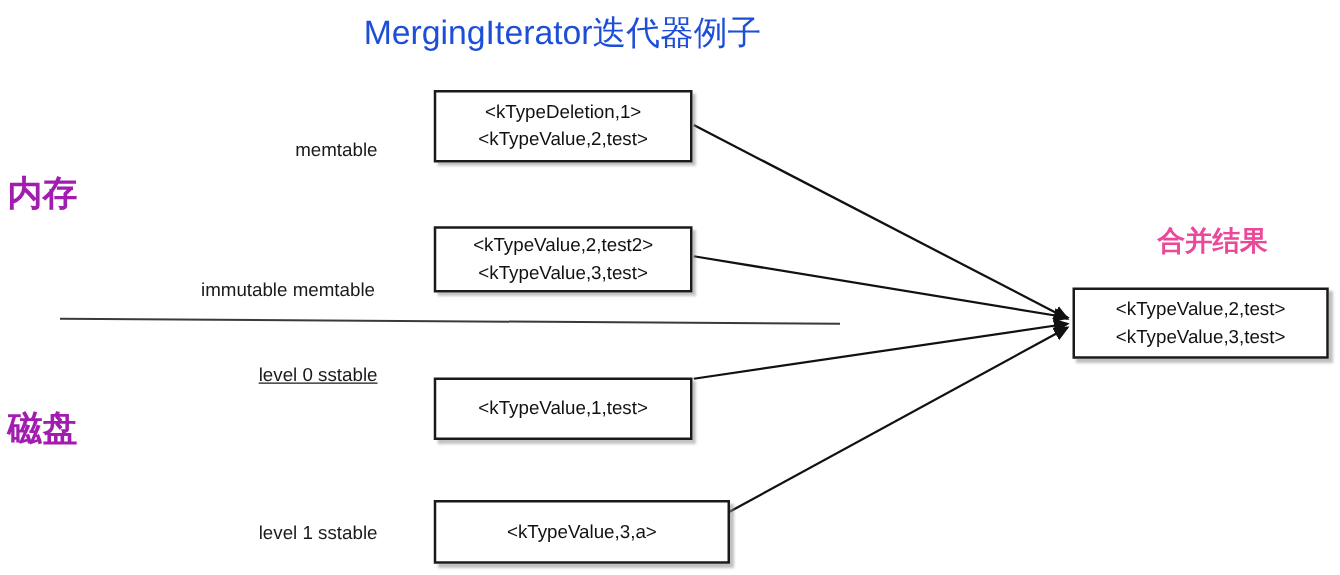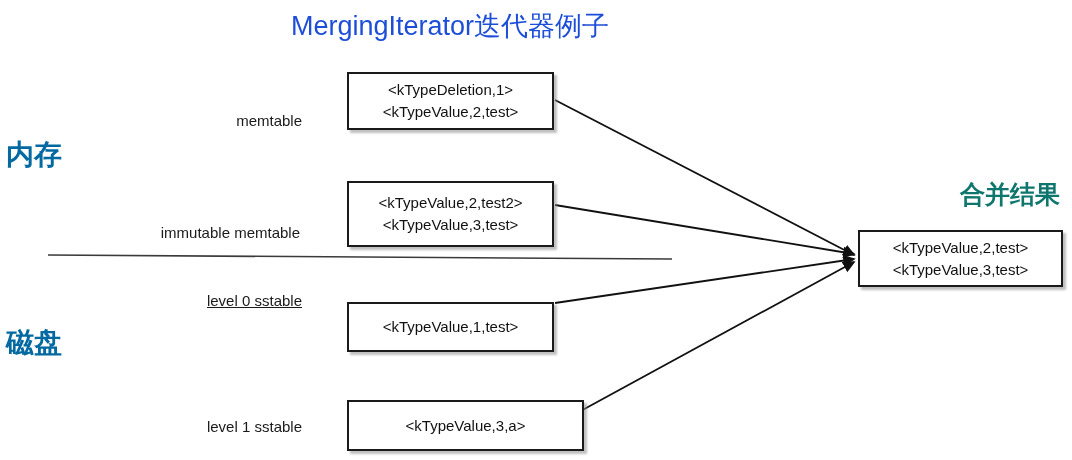--- a/index.html
+++ b/index.html
@@ -36,21 +36,21 @@
     font-size: 27px;
     font-weight: 400;
     letter-spacing: 0px;
     color: #1d4ed8;
     white-space: nowrap;
   }
   .tier-label {
     position: absolute;
     font-size: 28px;
     font-weight: 700;
-    color: #0369a1;
+    color: #a21caf;
     white-space: nowrap;
   }
   .tier-memory { left: 6px; top: 136px; }
   .tier-disk   { left: 6px; top: 324px; font-family: Liberation Serif, serif; }
 
   .row-label {
     position: absolute;
     font-size: 15px;
     color: #1a1a1a;
     text-align: right;
@@ -72,24 +72,24 @@
     color: #111111;
     white-space: nowrap;
   }
   .node .ln { display: block; }
 
   .result-title {
     position: absolute;
     left: 880px;
     top: 178px;
     width: 180px;
-    text-align: right;
-    font-size: 25px;
+    text-align: center;
+    font-size: 22px;
     font-weight: 700;
-    color: #0f766e;
+    color: #ec4899;
     white-space: nowrap;
   }
 </style>
 </head>
 <body>
 
 <div id="canvas">
 
   <svg id="wires" viewBox="0 0 1072 460" xmlns="http://www.w3.org/2000/svg">
     <defs>
@@ -117,21 +117,21 @@
   <div class="row-label" style="left:102px; top:89px; width:200px;margin-top:23px;">memtable</div>
   <div class="row-label" style="left:100px; top:198px; width:200px;margin-top:26px;">immutable memtable</div>
   <div class="row-label" style="left:102px; top:292px; width:200px;text-decoration:underline;">level 0 sstable</div>
   <div class="row-label" style="left:102px; top:418px; width:200px;">level 1 sstable</div>
 
   <div class="node" style="left:347px; top:72px; width:207px; height:58px;">
     <span class="ln">&lt;kTypeDeletion,1&gt;</span>
     <span class="ln">&lt;kTypeValue,2,test&gt;</span>
   </div>
 
-  <div class="node" style="left:347px; top:181px; width:207px; height:66px;">
+  <div class="node" style="left:347px; top:181px; width:207px; height:53px;">
     <span class="ln">&lt;kTypeValue,2,test2&gt;</span>
     <span class="ln">&lt;kTypeValue,3,test&gt;</span>
   </div>
 
   <div class="node" style="left:347px; top:288px; width:207px; height:50px;margin-top:14px;">
     <span class="ln">&lt;kTypeValue,1,test&gt;</span>
   </div>
 
   <div class="node" style="left:347px; top:400px; width:237px; height:51px;">
     <span class="ln">&lt;kTypeValue,3,a&gt;</span>

